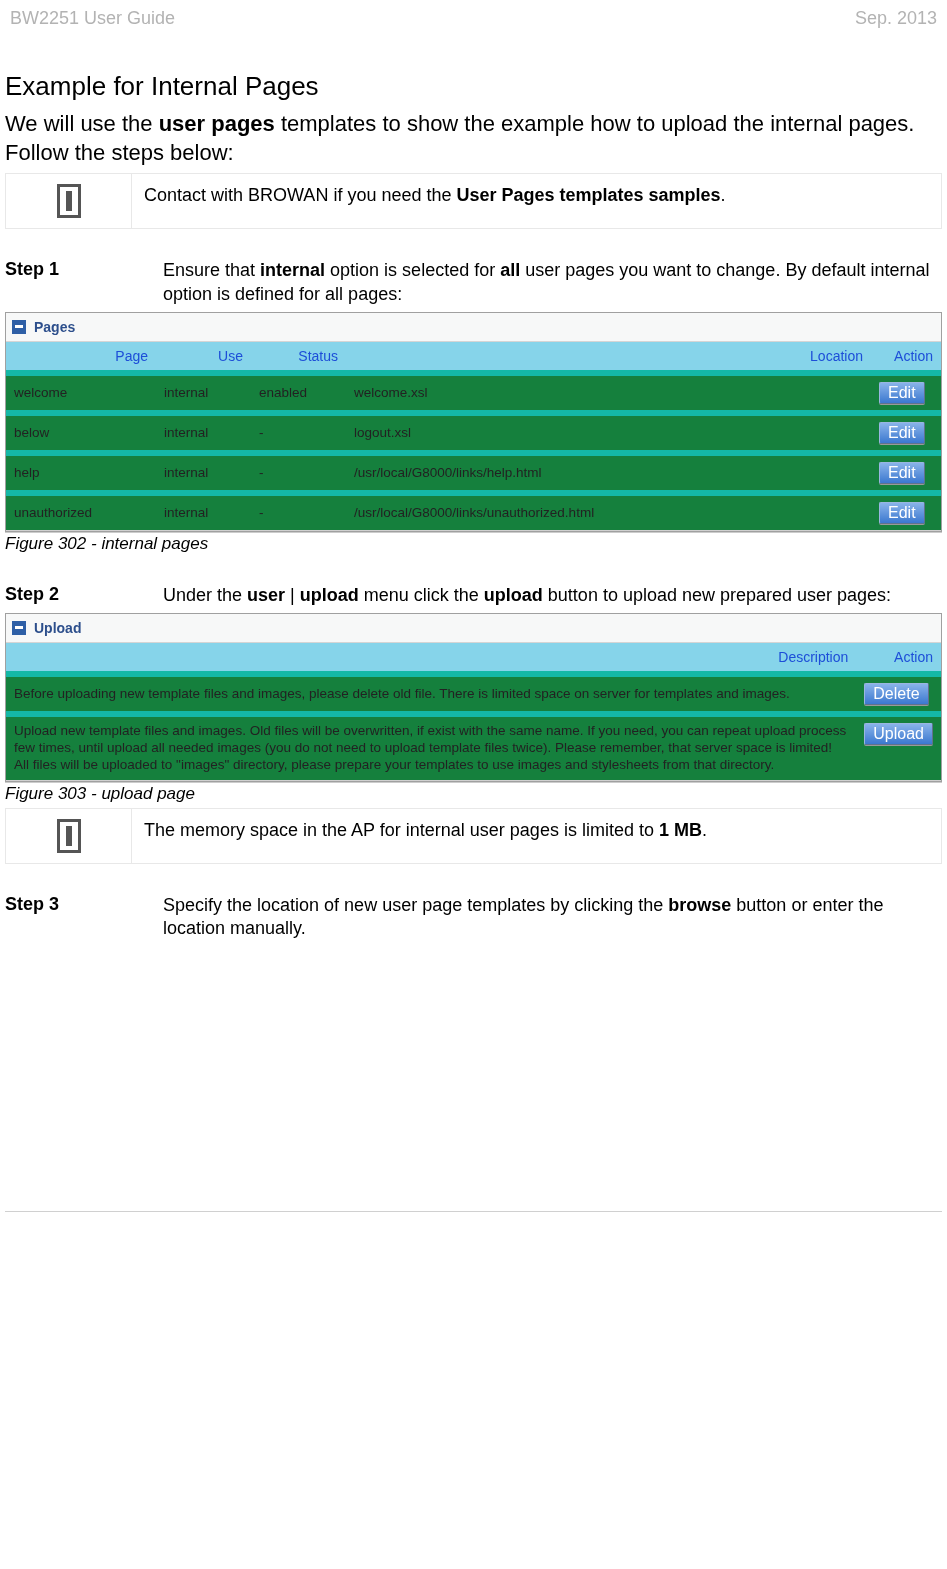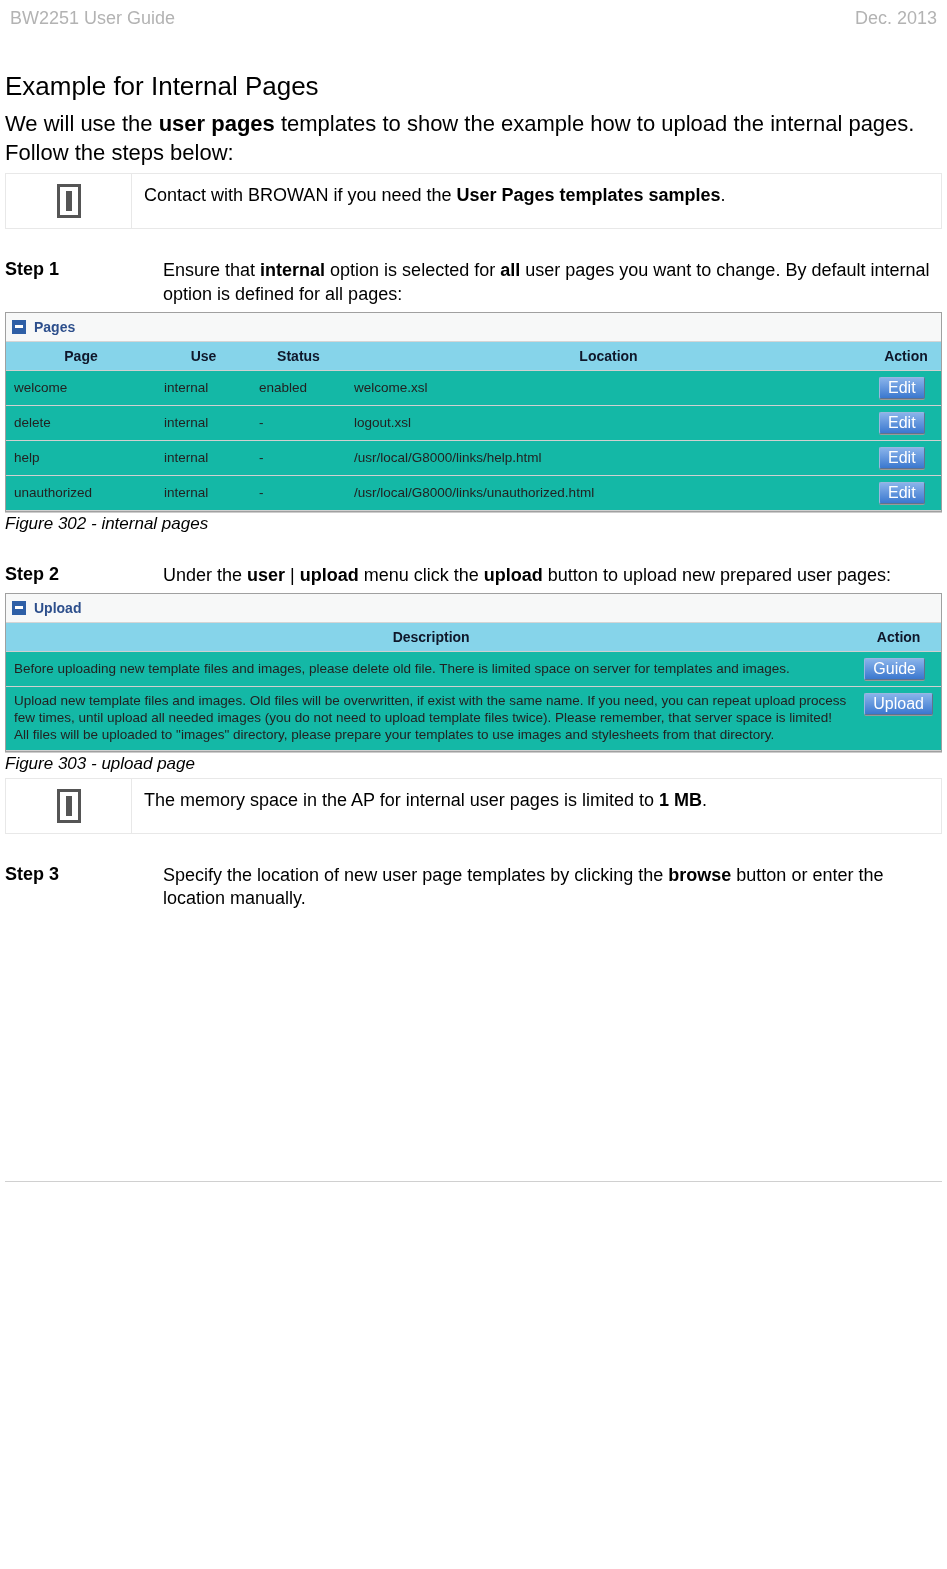--- a/index.html
+++ b/index.html
@@ -110,32 +110,32 @@
     width: 8px; height: 3px;
   }
   .shot-titlebar .ttl {
     color: #2d4f8c;
     font-weight: bold;
     font-size: 14px;
   }
   .tbl { width: 100%; border-collapse: collapse; }
   .tbl th {
     background: #86d4ea;
-    color: #0f172a;
-    text-align: center;
-    font-weight: bold;
+    color: #1d4ed8;
+    text-align: right;
+    font-weight: normal;
     padding: 6px 8px;
     border-bottom: 1px solid #d0d0d0;
     font-size: 14px;
   }
   .tbl td {
-    background: #14b8a6;
+    background: #15803d;
     padding: 6px 8px;
     border-bottom: 1px solid #d0d0d0;
-    border-top: 1px solid #14b8a6;
+    border-top: 6px solid #14b8a6;
     font-size: 13.5px;
     color: #222;
     vertical-align: middle;
   }
   .btn3d {
     display: inline-block;
     font-size: 16px;
     padding: 1px 8px;
     background: linear-gradient(#89b3ea, #3b78cf);
     color: #fff;
@@ -159,21 +159,21 @@
     border: 0;
     border-top: 1px solid #d0d0d0;
     margin-top: 260px;
   }
 </style>
 </head>
 <body>
 
 <div class="header-line">
   <span>BW2251 User Guide</span>
-  <span>Dec. 2013</span>
+  <span>Sep. 2013</span>
 </div>
 
 <div class="content">
 
   <h2 class="section-title">Example for Internal Pages</h2>
 
   <p class="body-text">
     <span>We will use the </span><b>user pages</b><span> templates to show the example how to upload the internal pages. Follow the steps below:</span>
   </p>
 
@@ -212,21 +212,21 @@
       </thead>
       <tbody id="pages-rows">
           <tr>
             <td>welcome</td>
             <td>internal</td>
             <td>enabled</td>
             <td>welcome.xsl</td>
             <td class="action-cell"><span class="btn3d">Edit</span></td>
           </tr>
           <tr>
-            <td>delete</td>
+            <td>below</td>
             <td>internal</td>
             <td>-</td>
             <td>logout.xsl</td>
             <td class="action-cell"><span class="btn3d">Edit</span></td>
           </tr>
           <tr>
             <td>help</td>
             <td>internal</td>
             <td>-</td>
             <td>/usr/local/G8000/links/help.html</td>
@@ -259,21 +259,21 @@
     <table class="tbl">
       <thead>
         <tr>
           <th>Description</th>
           <th style="width:70px">Action</th>
         </tr>
       </thead>
       <tbody id="upload-rows">
           <tr>
             <td class="upload-body-cell">Before uploading new template files and images, please delete old file. There is limited space on server for templates and images.</td>
-            <td class="action-cell" style="vertical-align:top;padding-top:6px"><span class="btn3d">Guide</span></td>
+            <td class="action-cell" style="vertical-align:top;padding-top:6px"><span class="btn3d">Delete</span></td>
           </tr>
           <tr>
             <td class="upload-body-cell">Upload new template files and images. Old files will be overwritten, if exist with the same name. If you need, you can repeat upload process few times, until upload all needed images (you do not need to upload template files twice). Please remember, that server space is limited! All files will be uploaded to "images" directory, please prepare your templates to use images and stylesheets from that directory.</td>
             <td class="action-cell" style="vertical-align:top;padding-top:6px"><span class="btn3d">Upload</span></td>
           </tr>
         </tbody>
     </table>
   </div>
   <div class="caption">Figure 303 - upload page</div>
 

